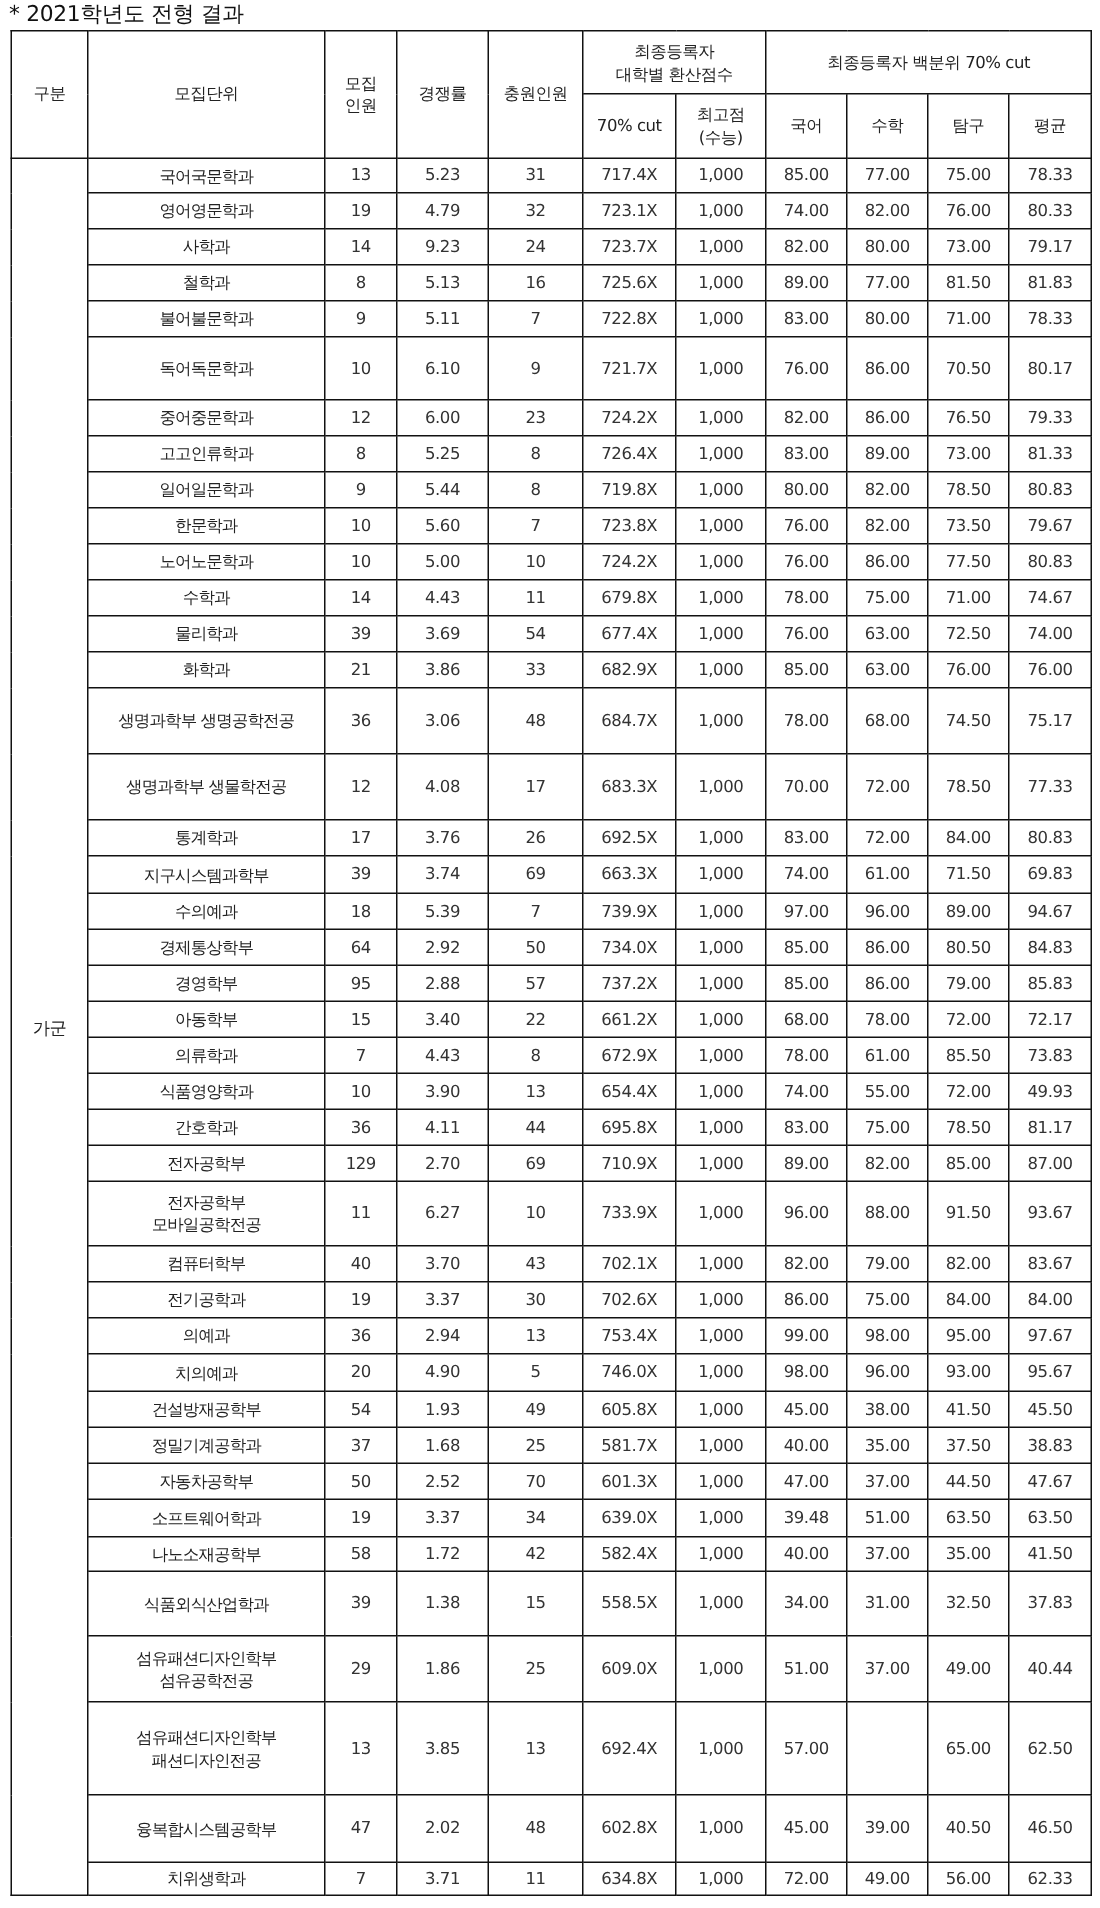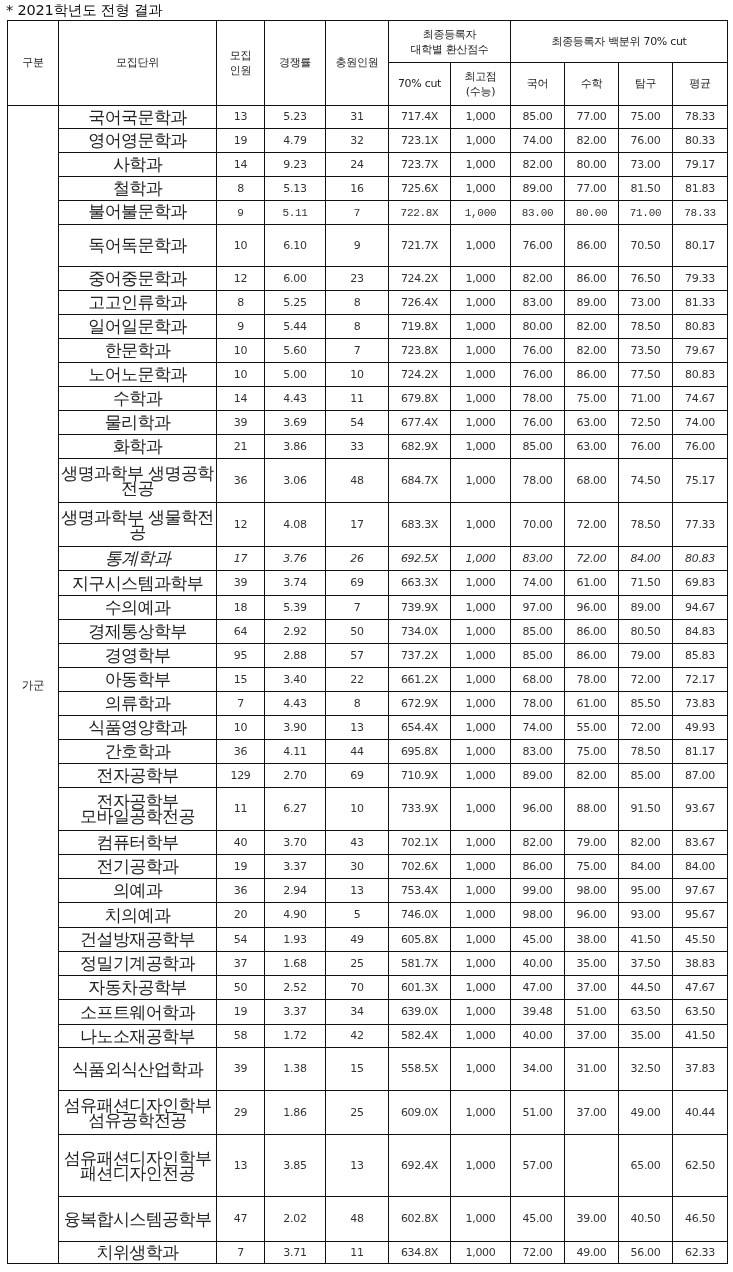--- a/index.html
+++ b/index.html
@@ -23,21 +23,21 @@
   td, th {
     border: 1px solid #111;
     text-align: center; vertical-align: middle;
     padding: 0;
     font-weight: normal;
     line-height: 14px;
     letter-spacing: -0.3px;
   }
   th { font-size: 11px; color: #222; }
   td.num { font-size: 11px; color: #333; }
-  td.dept { font-size: 17px; color: #222; letter-spacing: -0.6px; }
+  td.dept { font-size: 11px; color: #222; letter-spacing: -0.6px; }
   td.group { font-size: 11.5px; }
   .hdr-top { height: 42px; }
   .hdr-bot { height: 43px; }
 </style>
 </head>
 <body>
 
 <div class="title">* 2021학년도 전형 결과</div>
 
 <table>
@@ -119,21 +119,21 @@
         <td class="num">8</td>
         <td class="num">5.13</td>
         <td class="num">16</td>
         <td class="num">725.6X</td>
         <td class="num">1,000</td>
         <td class="num">89.00</td>
         <td class="num">77.00</td>
         <td class="num">81.50</td>
         <td class="num">81.83</td>
       </tr>
-      <tr style="height: 24px; font-family: Liberation Mono, monospace;">
+      <tr style="height: 24px;">
         <td class="dept"><span class="ml">불어불문학과</span></td>
         <td class="num">9</td>
         <td class="num">5.11</td>
         <td class="num">7</td>
         <td class="num">722.8X</td>
         <td class="num">1,000</td>
         <td class="num">83.00</td>
         <td class="num">80.00</td>
         <td class="num">71.00</td>
         <td class="num">78.33</td>
@@ -263,21 +263,21 @@
         <td class="num">12</td>
         <td class="num">4.08</td>
         <td class="num">17</td>
         <td class="num">683.3X</td>
         <td class="num">1,000</td>
         <td class="num">70.00</td>
         <td class="num">72.00</td>
         <td class="num">78.50</td>
         <td class="num">77.33</td>
       </tr>
-      <tr style="height: 24px; font-style: italic;">
+      <tr style="height: 24px;">
         <td class="dept"><span class="ml">통계학과</span></td>
         <td class="num">17</td>
         <td class="num">3.76</td>
         <td class="num">26</td>
         <td class="num">692.5X</td>
         <td class="num">1,000</td>
         <td class="num">83.00</td>
         <td class="num">72.00</td>
         <td class="num">84.00</td>
         <td class="num">80.83</td>

